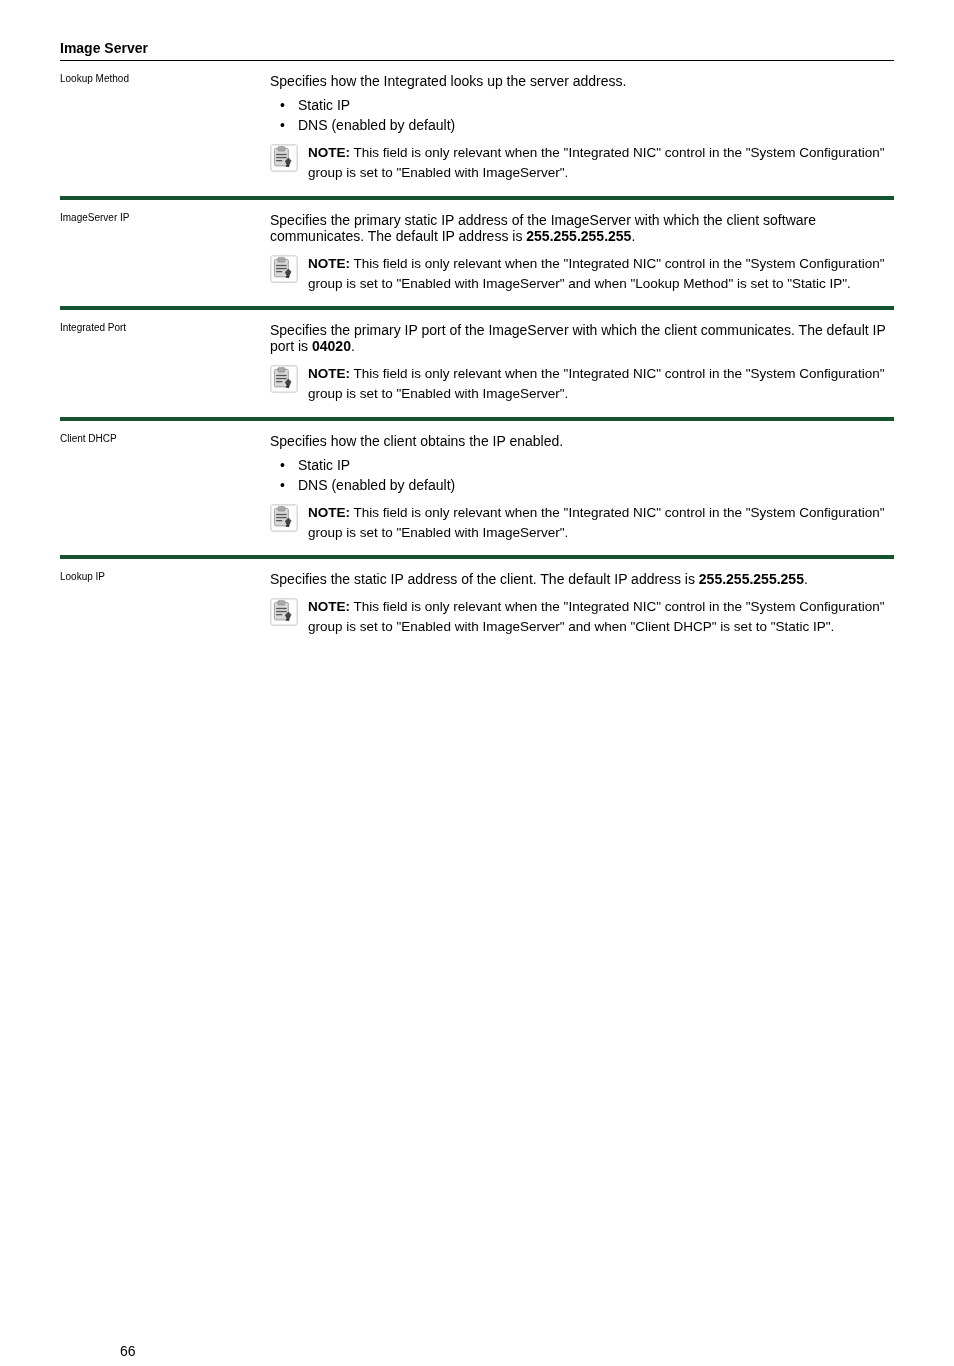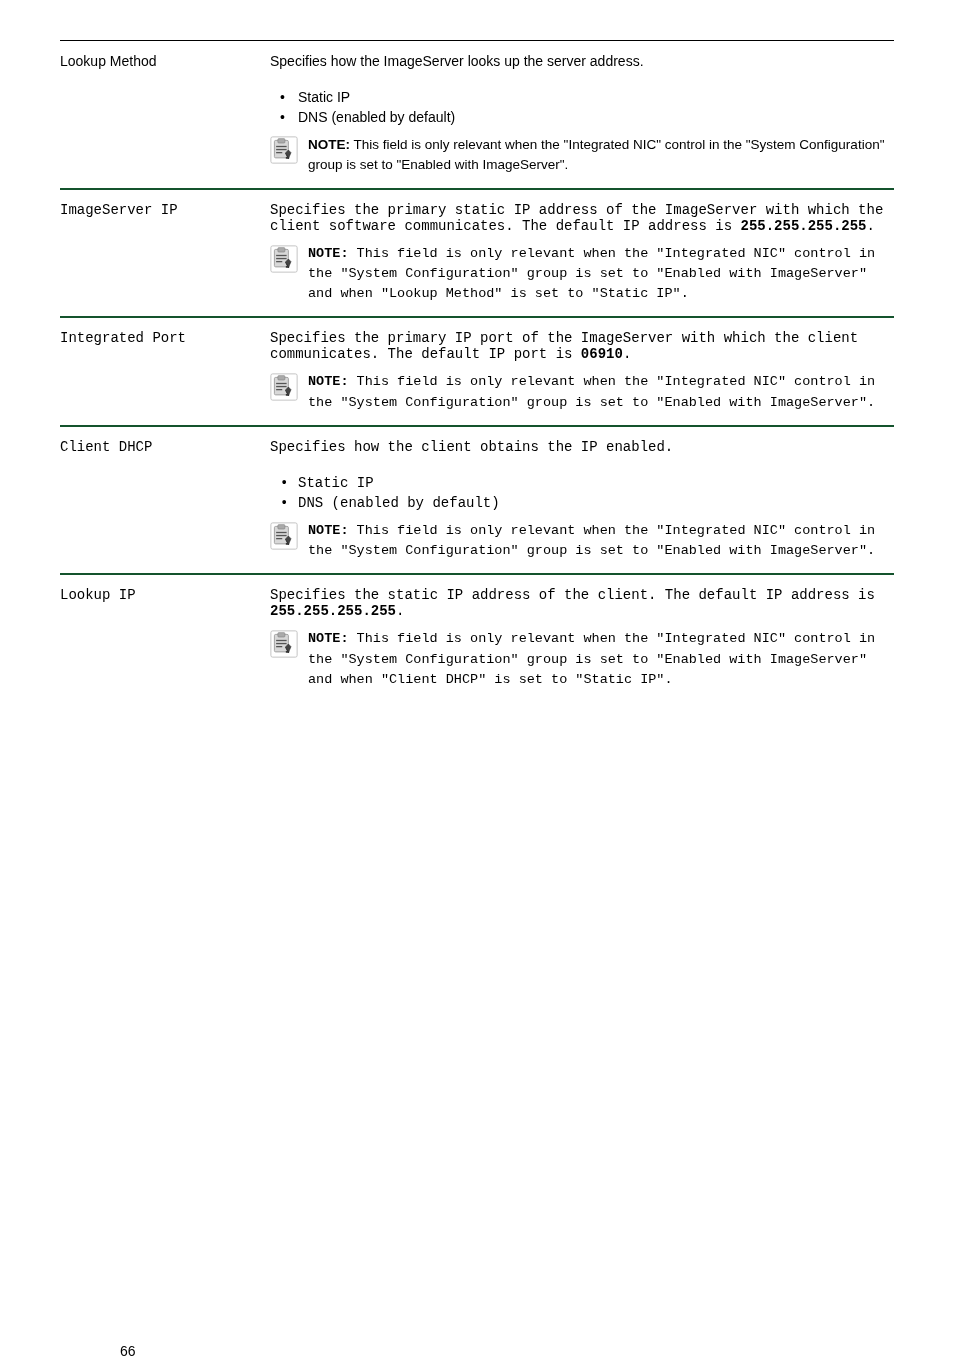--- a/index.html
+++ b/index.html
@@ -35,37 +35,36 @@
       border-collapse: collapse;
     }
 
     .content-table tr td {
       vertical-align: top;
       padding: 12px 0 12px 0;
     }
 
     .content-table tr td:first-child {
       width: 200px;
-      font-size: 14px;
+      font-size: 10px;
       padding-right: 20px;
       white-space: nowrap;
     }
 
     .content-table tr td:last-child {
       padding-left: 10px;
     }
 
     .row-divider {
-      border-top: 2px solid #14532d;
-      font-family: Liberation Mono, monospace;
+      border-top: 4px solid #14532d;
     }
 
     .bullet-list {
       list-style: none;
-      margin: 20px 0 8px 10px;
+      margin: 8px 0 8px 10px;
     }
 
     .bullet-list li {
       position: relative;
       padding-left: 18px;
       margin-bottom: 4px;
     }
 
     .bullet-list li::before {
       content: "•";
@@ -114,29 +113,30 @@
       position: relative;
       min-height: 1366px;
     }
   </style>
 </head>
 <body>
 
 <div class="page-wrapper">
 
   <div>
+    <div class="page-section-header">Image Server</div>
     <hr class="divider">
   </div>
 
   <table class="content-table">
     <tbody id="table-body">
     <tr>
           <td>Lookup Method</td>
           <td>
-            <p>Specifies how the ImageServer looks up the server address.</p>
+            <p>Specifies how the Integrated looks up the server address.</p>
             <ul class="bullet-list">
               <li>Static IP</li>
               <li>DNS (enabled by default)</li>
             </ul>
             <div class="note-box">
               <div class="note-icon"><svg viewBox="0 0 32 32" xmlns="http://www.w3.org/2000/svg" width="30" height="30">
         <rect x="1" y="1" width="30" height="30" rx="2" fill="white" stroke="#bbb" stroke-width="1"></rect>
         <rect x="5" y="5" width="16" height="20" rx="1.5" fill="#d8d8d8" stroke="#999" stroke-width="1"></rect>
         <rect x="9" y="3" width="8" height="5" rx="1" fill="#aaa" stroke="#888" stroke-width="0.8"></rect>
         <line x1="7" y1="12" x2="19" y2="12" stroke="#555" stroke-width="1.5"></line>
@@ -166,21 +166,21 @@
         <line x1="17.5" y1="19.5" x2="21" y2="26" stroke="#111" stroke-width="0.8"></line>
         <rect x="18" y="24" width="4" height="2" rx="0.5" fill="#333"></rect>
       </svg></div>
               <div class="note-text"><strong>NOTE:</strong> This field is only relevant when the "Integrated NIC" control in the "System Configuration" group is set to "Enabled with ImageServer" and when "Lookup Method" is set to "Static IP".</div>
             </div>
           </td>
         </tr>
         <tr class="row-divider">
           <td>Integrated Port</td>
           <td>
-            <p>Specifies the primary IP port of the ImageServer with which the client communicates. The default IP port is <strong>06910</strong>.</p>
+            <p>Specifies the primary IP port of the ImageServer with which the client communicates. The default IP port is <strong>04020</strong>.</p>
             <div class="note-box">
               <div class="note-icon"><svg viewBox="0 0 32 32" xmlns="http://www.w3.org/2000/svg" width="30" height="30">
         <rect x="1" y="1" width="30" height="30" rx="2" fill="white" stroke="#bbb" stroke-width="1"></rect>
         <rect x="5" y="5" width="16" height="20" rx="1.5" fill="#d8d8d8" stroke="#999" stroke-width="1"></rect>
         <rect x="9" y="3" width="8" height="5" rx="1" fill="#aaa" stroke="#888" stroke-width="0.8"></rect>
         <line x1="7" y1="12" x2="19" y2="12" stroke="#555" stroke-width="1.5"></line>
         <line x1="7" y1="15.5" x2="19" y2="15.5" stroke="#555" stroke-width="1.5"></line>
         <line x1="7" y1="19" x2="14" y2="19" stroke="#555" stroke-width="1.5"></line>
         <path d="M18 19 L21 16 L24 19 L21 26 Z" fill="#444" stroke="#222" stroke-width="0.6"></path>
         <line x1="17.5" y1="19.5" x2="21" y2="26" stroke="#111" stroke-width="0.8"></line>

